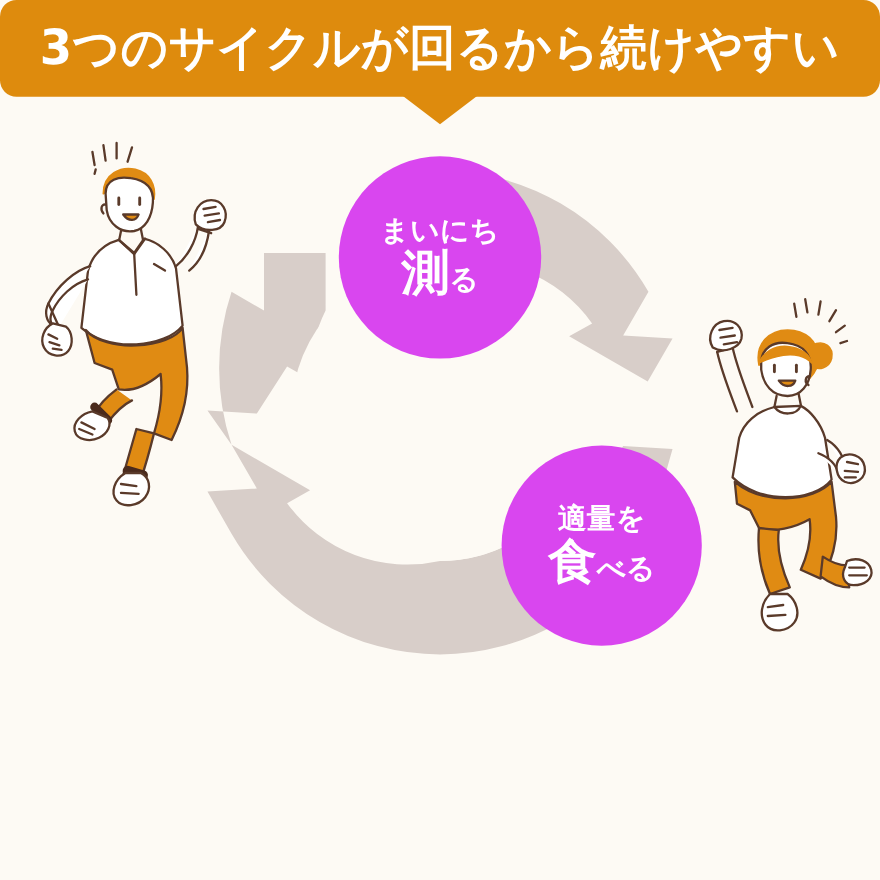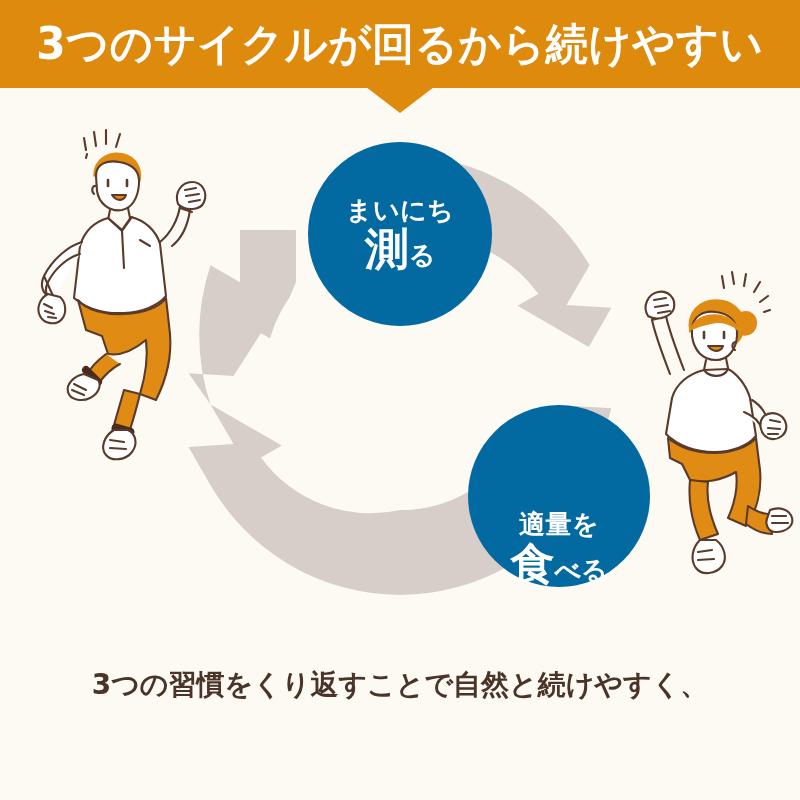--- a/index.html
+++ b/index.html
@@ -28,20 +28,21 @@
     position: absolute;
     left: 0;
     top: 0;
     width: 800px;
     height: 88px;
     background: #de8b0d;
     display: flex;
     align-items: center;
     justify-content: center;
     box-sizing: border-box;
+    border-radius: 15px;
   }
   .banner-title {
     color: #ffffff;
     font-size: 44px;
     font-weight: bold;
     letter-spacing: 0.5px;
     line-height: 1;
     white-space: nowrap;
     text-align: center;
     transform: scaleX(0.96);
@@ -69,21 +70,21 @@
   .diagram svg {
     position: absolute;
     left: 0;
     top: 0;
   }
 
   
   .node {
     position: absolute;
     border-radius: 50%;
-    background: #0369a1;
+    background: #d946ef;
     display: flex;
     flex-direction: column;
     align-items: center;
     justify-content: center;
     color: #ffffff;
     text-align: center;
     box-sizing: border-box;
   }
   .node .line-top {
     font-size: 26px;
@@ -103,21 +104,21 @@
     font-weight: bold;
     letter-spacing: 0px;
   }
   .node .okuri {
     font-size: 26px;
     font-weight: bold;
     letter-spacing: 0px;
   }
 
   #node-measure { left: 308px; top: 32px;  width: 184px; height: 184px; }
-  #node-eat     { left: 468px; top: 295px; width: 182px; height: 182px; justify-content: flex-end; }
+  #node-eat     { left: 456px; top: 295px; width: 182px; height: 182px; }
   #node-learn   { left: 159px; top: 293px; width: 186px; height: 186px; }
 
   
   .figure {
     position: absolute;
   }
   #figure-man   { left: 28px;  top: 118px; width: 200px; height: 360px; }
   #figure-woman { left: 608px; top: 258px; width: 190px; height: 340px; }
 
   
@@ -379,16 +380,15 @@
         <path d="M164 258 L178 258 M164 265 L180 265"></path>
 
         <path d="M92 282 C84 290 82 302 88 310 C94 318 108 316 114 308
                  C120 300 116 288 108 282 Z" fill="#ffffff"></path>
         <path d="M90 294 L104 292 M90 302 L106 301"></path>
       </g>
     </svg>
   </div>
 
   <div class="caption">
-    <span class="cap-line">3つの習慣をくり返すことで自然と続けやすく、</span>
   </div>
 
 </div>
 
 </body></html>

